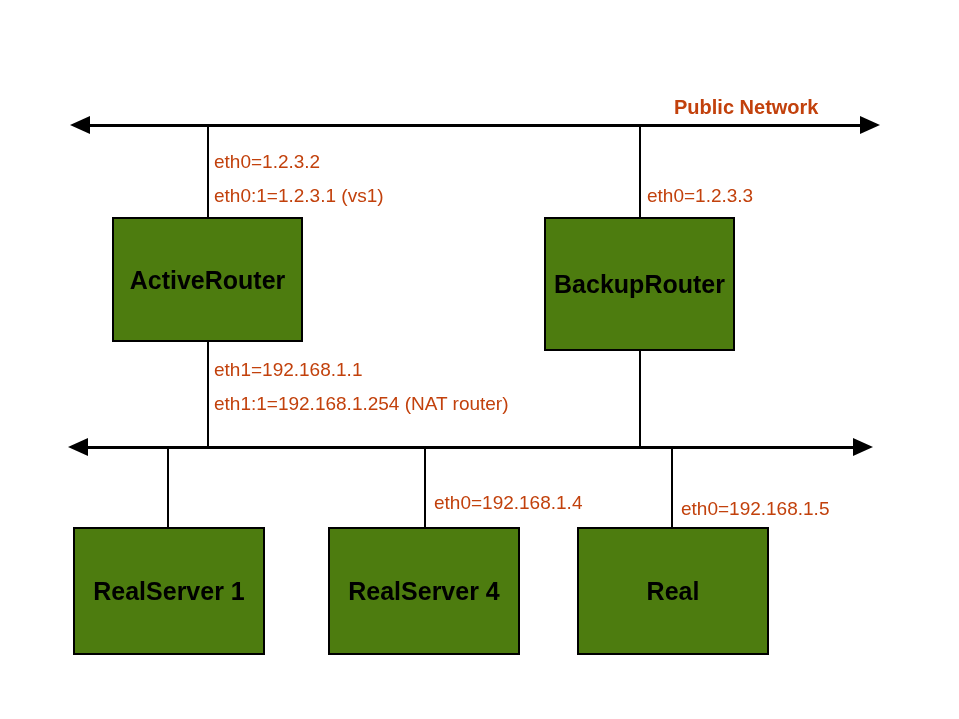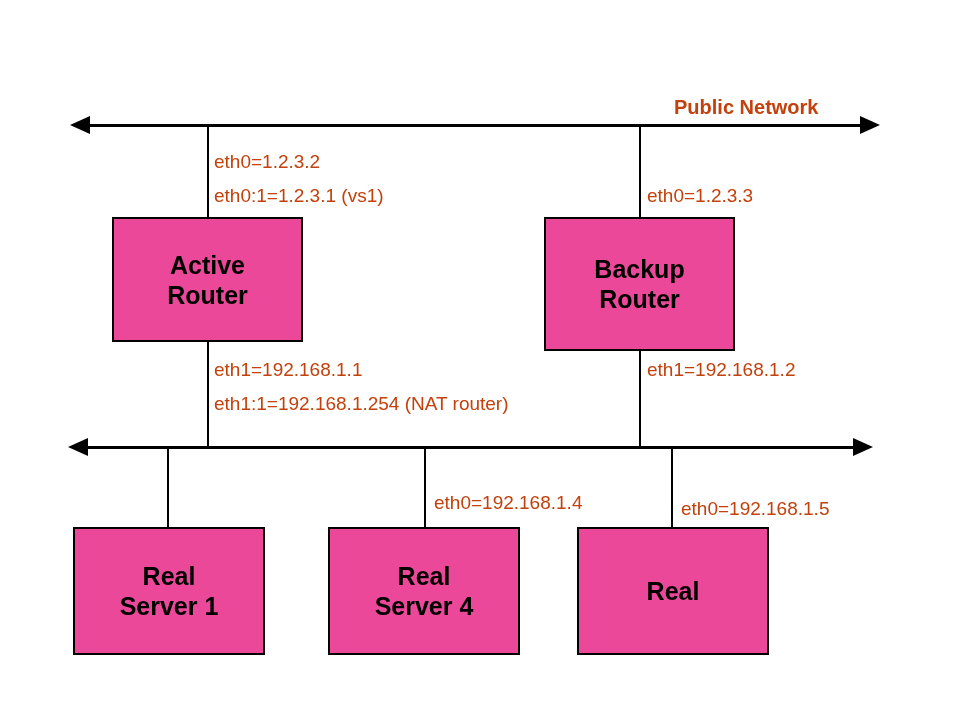--- a/index.html
+++ b/index.html
@@ -13,24 +13,23 @@
     width: 959px;
     height: 719px;
     background: #ffffff;
     font-family: "Liberation Sans", sans-serif;
     overflow: hidden;
   }
   
   .node {
     position: absolute;
     box-sizing: border-box;
-    background: #ec4899;
+    background: #4d7c0f;
     border: 2px solid #000000;
     display: flex;
-    flex-direction: column;
     align-items: center;
     justify-content: center;
     font-weight: bold;
     font-size: 25px;
     line-height: 30px;
     color: #000000;
     text-align: center;
     white-space: pre;
   }
   .node .node-line { display: block; }
@@ -110,21 +109,20 @@
     <span class="node-line">Router</span>
   </div>
 
   <div class="node" style="left:544px; top:217px; width:191px; height:134px;">
     <span class="node-line">Backup</span>
     <span class="node-line">Router</span>
   </div>
 
   <div class="label" style="left:214px; top:358px;">eth1=192.168.1.1</div>
   <div class="label" style="left:214px; top:392px;">eth1:1=192.168.1.254 (NAT router)</div>
-  <div class="label" style="left:647px; top:358px;">eth1=192.168.1.2</div>
 
   <div class="label" style="left:434px; top:491px;">eth0=192.168.1.4</div>
   <div class="label" style="left:681px; top:491px;margin-top:6px;">eth0=192.168.1.5</div>
 
   <div class="node" style="left:73px; top:527px; width:192px; height:128px;">
     <span class="node-line">Real</span>
     <span class="node-line">Server 1</span>
   </div>
 
   <div class="node" style="left:328px; top:527px; width:192px; height:128px;">

